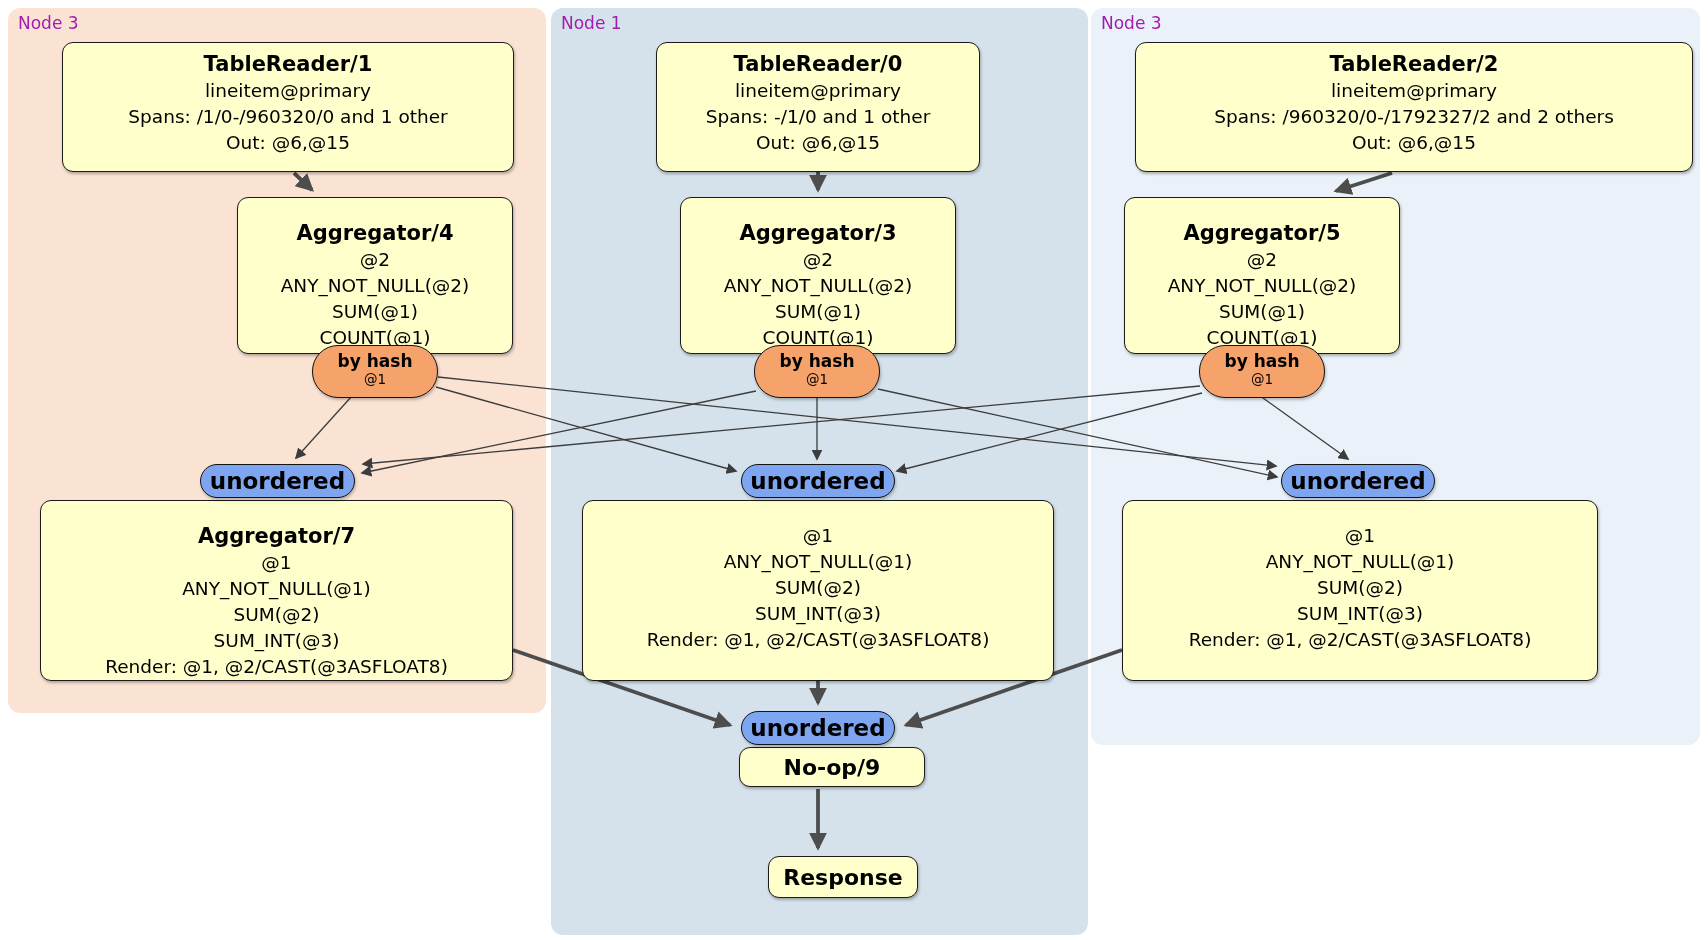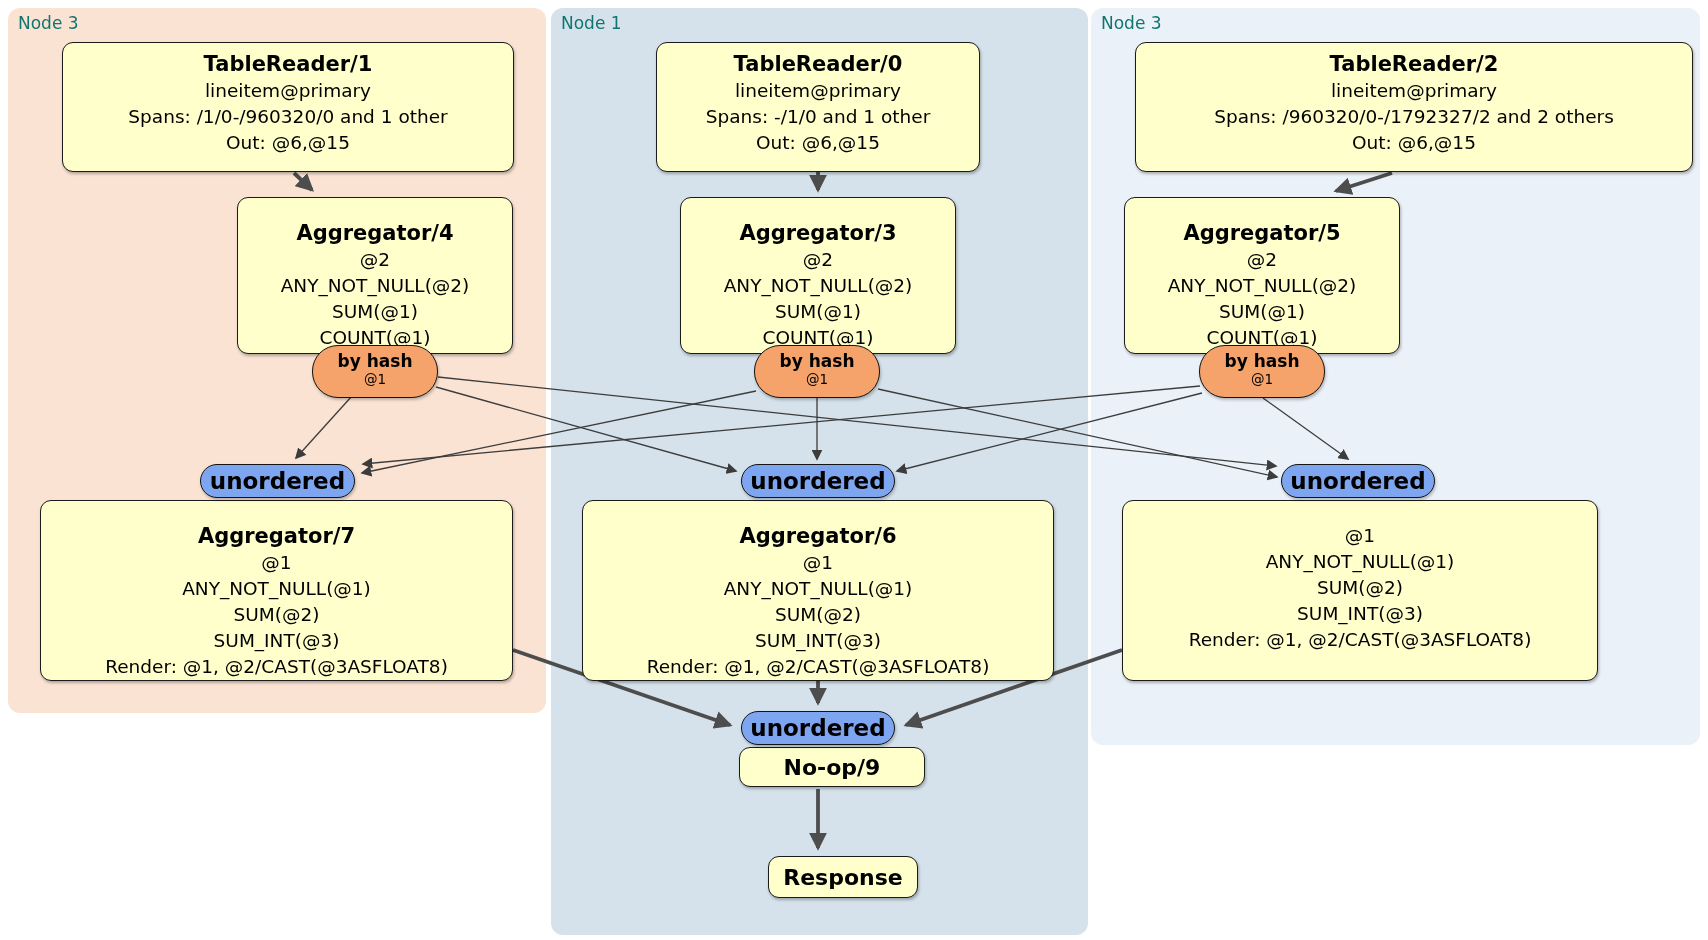--- a/index.html
+++ b/index.html
@@ -9,21 +9,21 @@
     --edge_thin:#3C3C3C; --edge_thick:#4D4D4D; --page_bg:#FFFFFF; --text:#000000;
   }
   *{box-sizing:border-box; margin:0; padding:0;}
   html,body{width:1708px;height:940px;overflow:hidden;}
   body{font-family:"DejaVu Sans","Liberation Sans",sans-serif; background:var(--page_bg); color:var(--text);}
   .stage{position:relative; width:1708px; height:940px;}
   .region{position:absolute; border-radius:12px;}
   .region-node3{background:var(--region_node3_fill);}
   .region-node1{background:var(--region_node1_fill);}
   .region-node2{background:var(--region_node2_fill);}
-  .region-label{position:absolute; left:10px; top:5px; font-size:17px; color:#0f766e;text-align:right;}
+  .region-label{position:absolute; left:10px; top:5px; font-size:17px; color:#a21caf;text-align:right;}
   svg.edges{position:absolute; left:0; top:0; z-index:2;}
   .en{stroke:var(--edge_thin); stroke-width:1.3px; fill:none;}
   .et{stroke:var(--edge_thick); stroke-width:3.8px; fill:none;}
   #arrow-thin path{fill:var(--edge_thin);}
   #arrow-thick path{fill:var(--edge_thick);}
   .proc{position:absolute; z-index:3; background:var(--box_fill); border:1.6px solid var(--box_border);
         border-radius:11px; text-align:center; box-shadow:1px 2px 3px rgba(0,0,0,0.28);}
   .proc-title{font-weight:700; font-size:21px; line-height:27px;}
   .proc-line{font-size:18.5px; line-height:26px; white-space:nowrap;}
   .proc.pad-tr{padding-top:8px;}
@@ -142,21 +142,20 @@
 
   <div class="proc pad-agg" style="left:40px; top:500px; width:473px; height:181px;">
     <div class="proc-title">Aggregator/7</div>
     <div class="proc-line">@1</div>
     <div class="proc-line">ANY_NOT_NULL(@1)</div>
     <div class="proc-line">SUM(@2)</div>
     <div class="proc-line">SUM_INT(@3)</div>
     <div class="proc-line">Render: @1, @2/CAST(@3ASFLOAT8)</div>
   </div>
   <div class="proc pad-agg" style="left:582px; top:500px; width:472px; height:181px;">
-    <div class="proc-title">Aggregator/6</div>
     <div class="proc-line">@1</div>
     <div class="proc-line">ANY_NOT_NULL(@1)</div>
     <div class="proc-line">SUM(@2)</div>
     <div class="proc-line">SUM_INT(@3)</div>
     <div class="proc-line">Render: @1, @2/CAST(@3ASFLOAT8)</div>
   </div>
   <div class="proc pad-agg" style="left:1122px; top:500px; width:476px; height:181px;">
     <div class="proc-line">@1</div>
     <div class="proc-line">ANY_NOT_NULL(@1)</div>
     <div class="proc-line">SUM(@2)</div>

